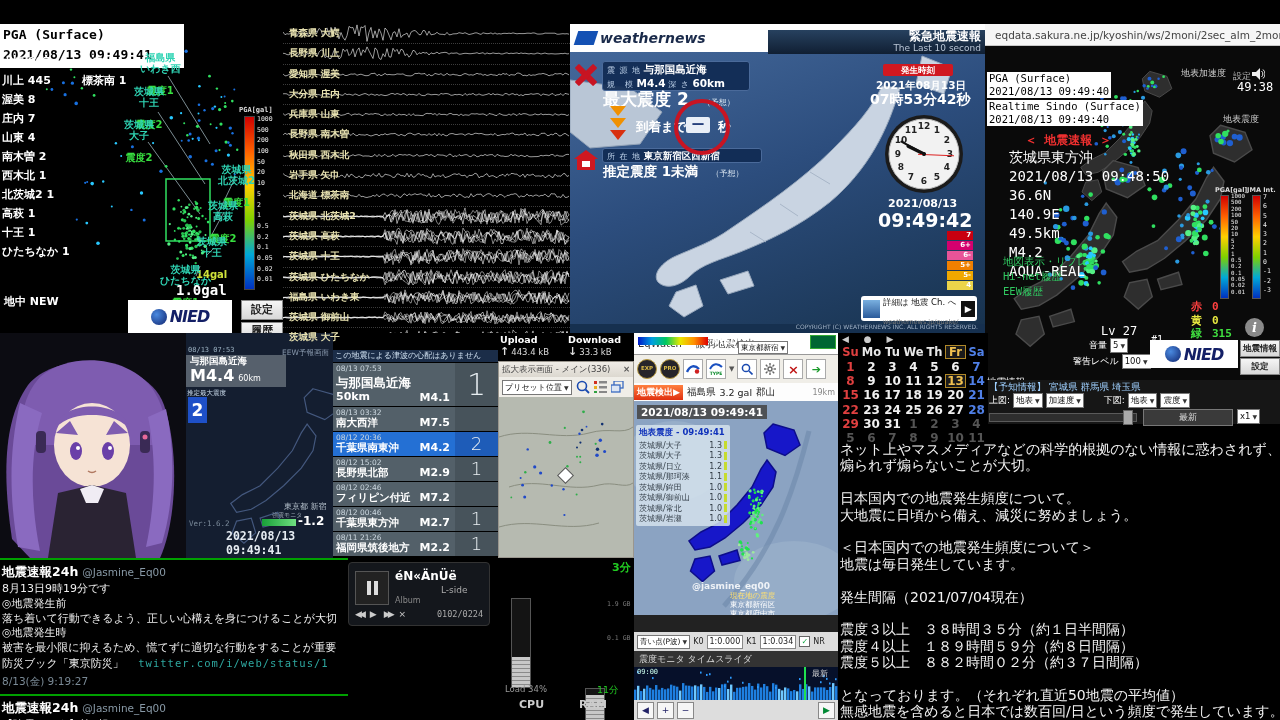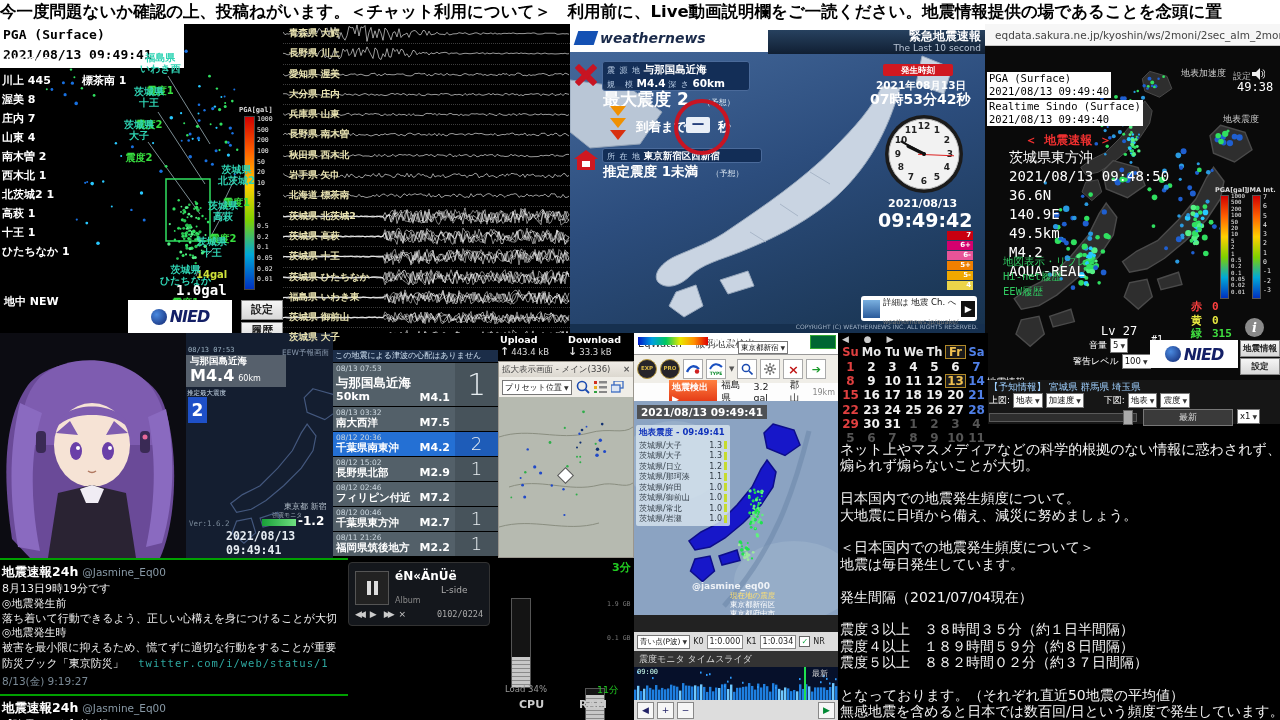--- a/index.html
+++ b/index.html
@@ -201,21 +201,21 @@
             color:#333;font-size:10px;line-height:22px;padding-left:4px;box-sizing:border-box;}
   #eq-tool{left:0;top:22px;width:204px;height:28px;background:#f0eee8;display:flex;align-items:center;
            gap:3px;padding:0 3px;box-sizing:border-box;}
   .badge{width:18px;height:18px;border-radius:50%;background:#26242a;border:1px solid #b89a40;
          color:#d8b848;font-size:5.5px;font-weight:bold;text-align:center;line-height:17px;}
   .tico{width:18px;height:18px;background:#fff;border:1px solid #aaa;display:flex;
         align-items:center;justify-content:center;font-size:11px;}
   #eq-alert{left:0;top:50px;width:204px;height:18px;background:#fdfdfd;border-bottom:1px solid #bbb;
             display:flex;align-items:center;gap:4px;font-size:9.5px;color:#222;}
   #eq-alert .lab{background:linear-gradient(#ff8040,#e03010);color:#fff;font-weight:bold;
-                 padding:1px 3px;font-size:9px;margin-left:35px;}
+                 padding:1px 3px;font-size:9px;}
   #eq-alert .dist{margin-left:auto;color:#888;font-size:8px;padding-right:3px;}
   #eq-map{left:0;top:68px;width:204px;height:214px;}
   #eq-time{left:3px;top:72px;background:rgba(70,70,70,.88);color:#fff;font-weight:bold;
            font-size:10.5px;padding:1px 4px;z-index:4;}
   #eq-read{left:2px;top:92px;width:94px;background:rgba(212,226,236,.85);border-radius:2px;
            padding:2px 3px;z-index:4;box-sizing:border-box;}
   #eq-read .tt{color:#1133bb;font-weight:bold;font-size:8.5px;margin-bottom:1px;}
   .rrow{display:flex;align-items:center;font-size:8px;color:#323c46;height:10.5px;}
   .rrow .rv{margin-left:auto;} .rrow .rb{width:3px;height:8px;background:#c6dc2e;margin-left:2px;}
   #eq-wm{left:58px;top:248px;color:rgba(255,255,255,.85);font-size:9px;font-weight:bold;z-index:4;}
@@ -285,21 +285,20 @@
   #m-lc{left:14px;top:140px;color:#ccc;font-size:11px;font-weight:bold;}
   #m-lr{left:74px;top:140px;color:#ccc;font-size:11px;font-weight:bold;}
   #m-g1{left:102px;top:42px;color:#777;font-size:6.5px;}
   #m-g2{left:102px;top:76px;color:#777;font-size:6.5px;}
 </style>
 </head>
 <body>
 
 <div id="app">
 
-  <div id="ticker" class="abs">今一度問題ないか確認の上、投稿ねがいます。＜チャット利用について＞　利用前に、Live動画説明欄をご一読ください。地震情報提供の場であることを念頭に置</div>
 
   <div id="pleft" class="abs">
     <svg id="lm" class="abs" width="283" height="309" viewBox="0 0 283 309" style="left:0;top:0">
       <g id="lm-lines" stroke="#9ab0b8" stroke-width="0.8" fill="none">
         <polyline points="168,52 210,120"></polyline>
           <polyline points="158,88 205,160"></polyline>
         <polyline points="148,118 200,190"></polyline>
           <polyline points="236,152 214,198"></polyline>
         <polyline points="224,188 210,214"></polyline>
           <polyline points="214,224 206,232"></polyline>

